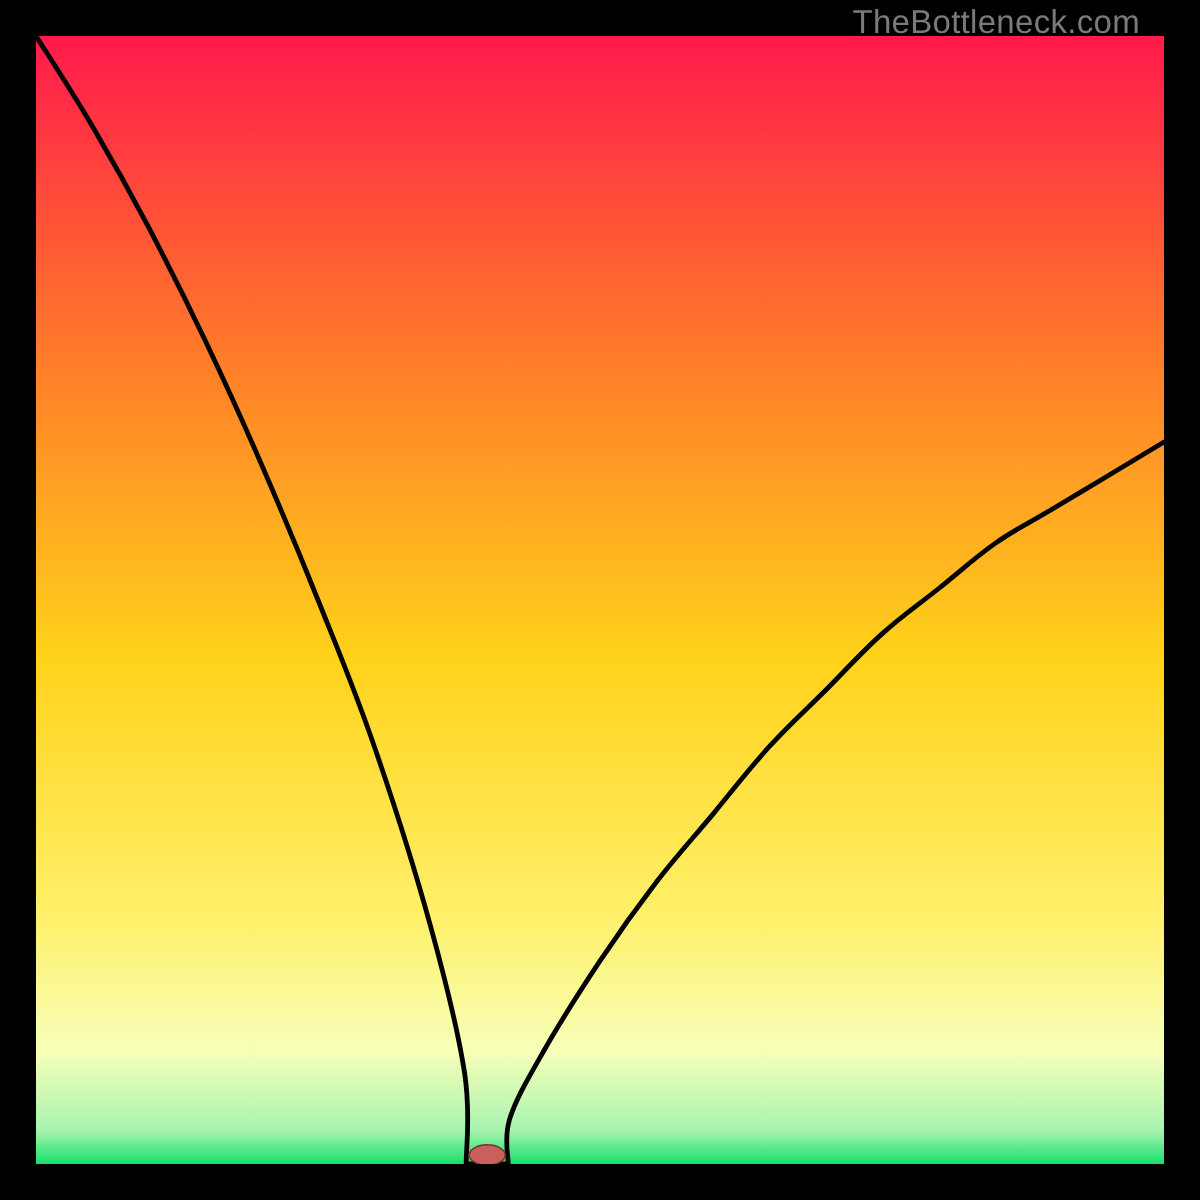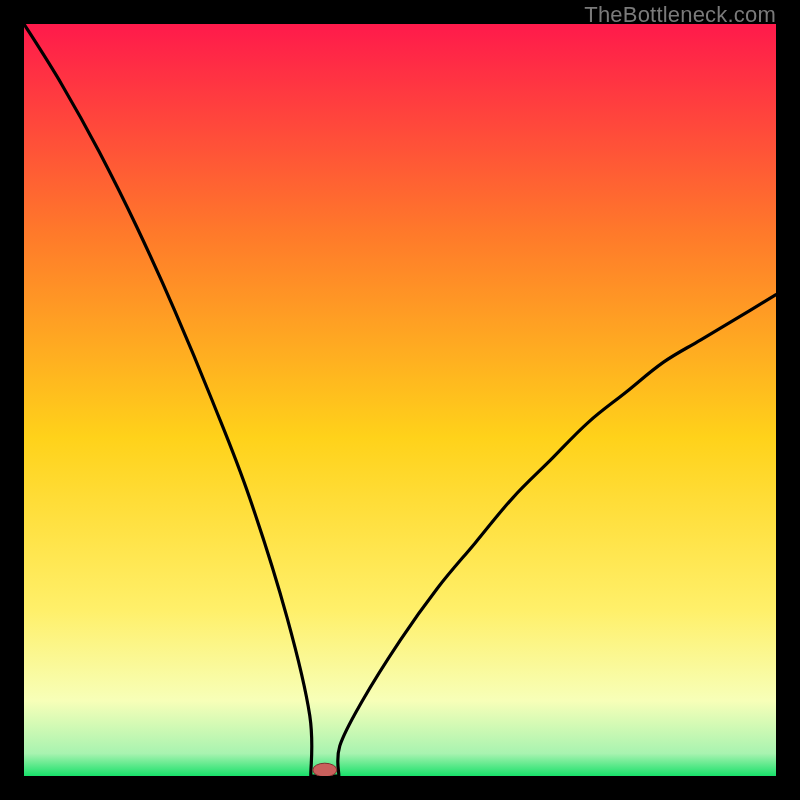--- a/index.html
+++ b/index.html
@@ -23,21 +23,21 @@
   .plot {
     position: absolute;
     left: 24px;
     top: 24px;
     width: 752px;
     height: 752px;
   }
   .watermark {
     position: absolute;
     top: 2px;
-    right: 24px;
+    right: 40px;
     color: #7a7a7a;
     font-size: 22px;
     font-weight: 500;
     letter-spacing: 0.2px;
     z-index: 10;
     user-select: none;
   }
   svg { display: block; }
 </style>
 </head>

